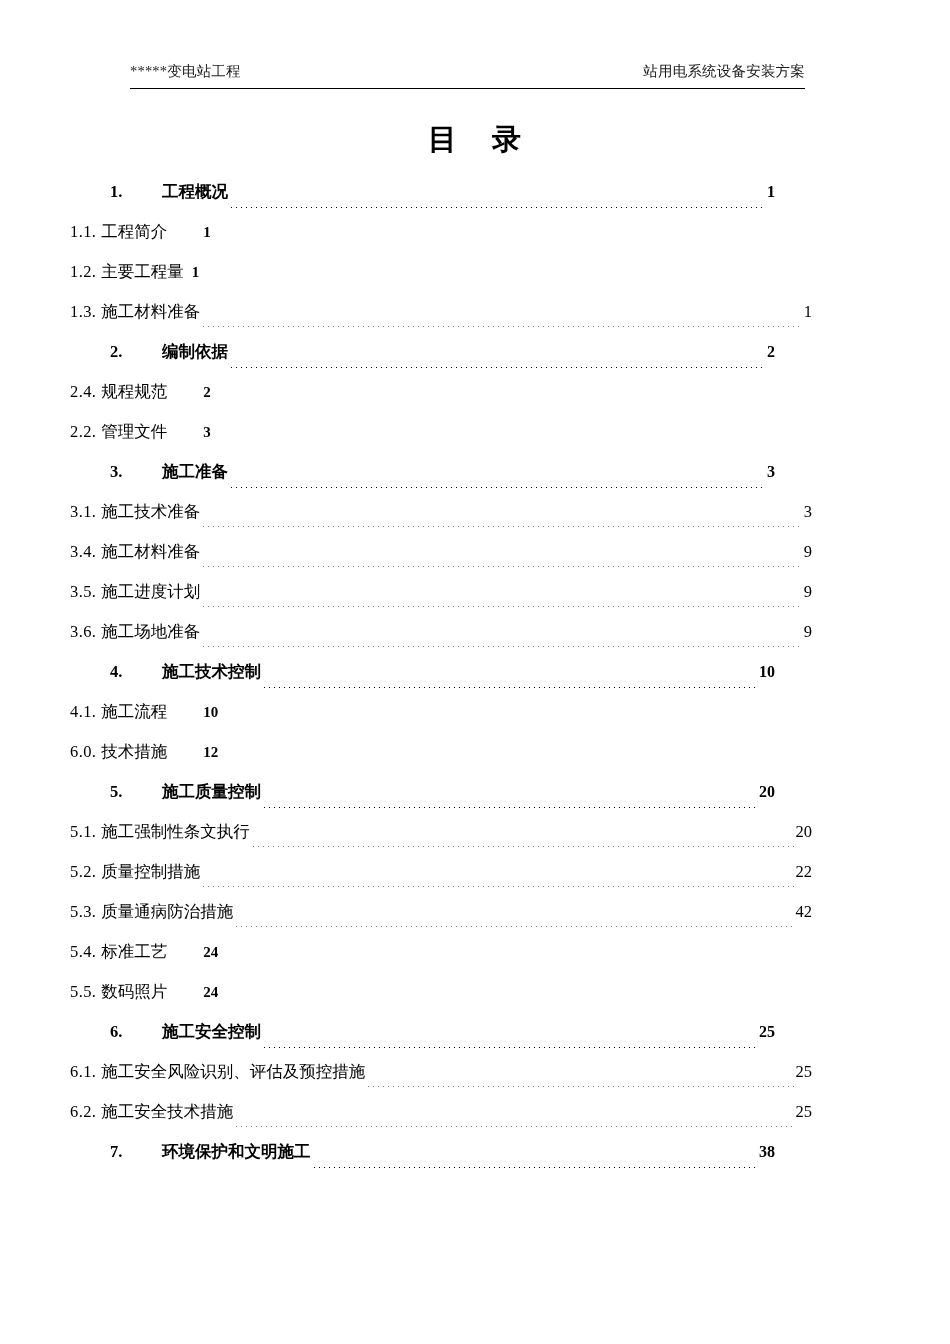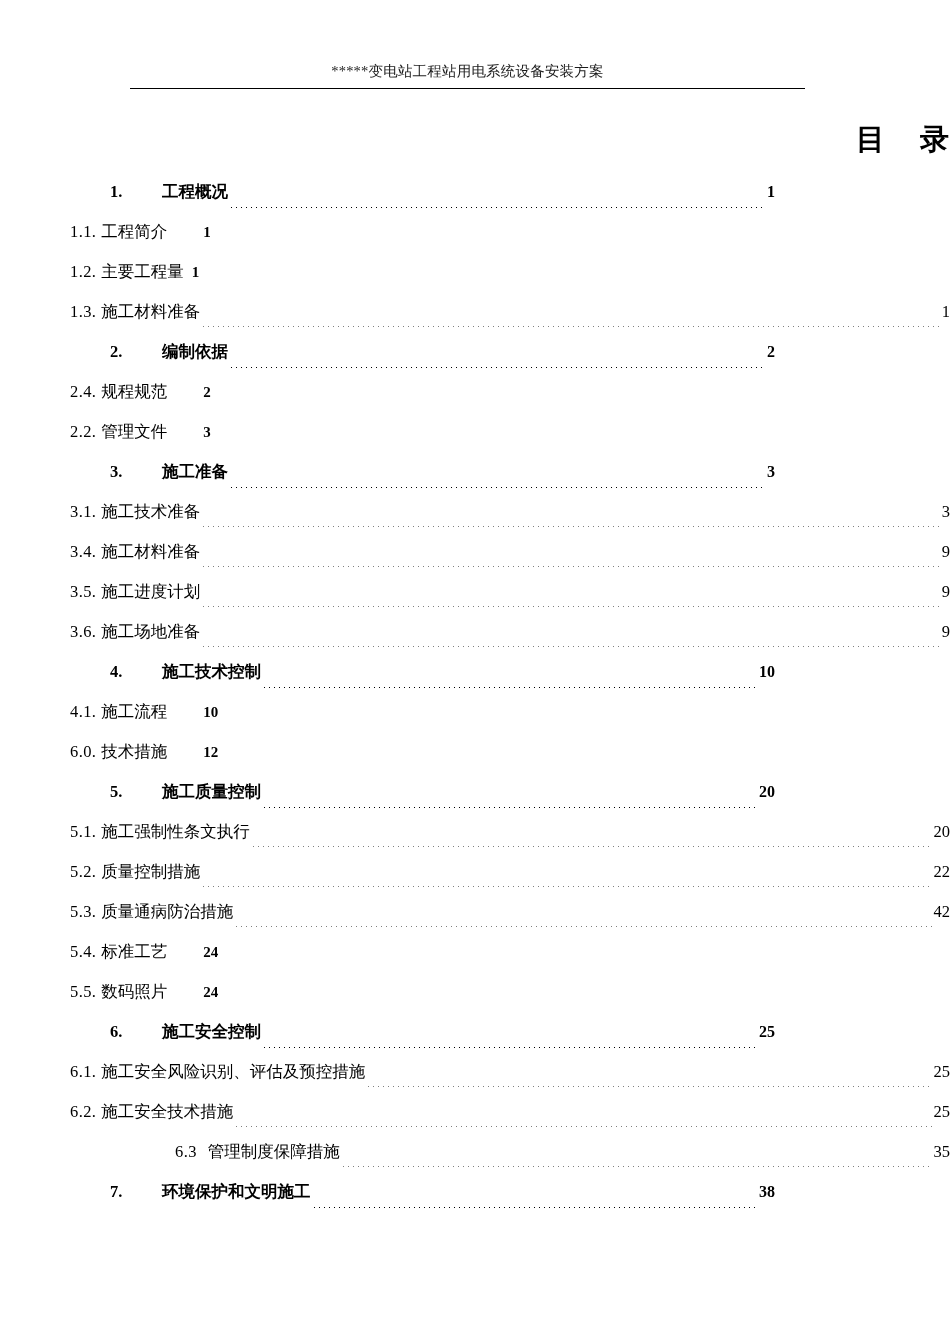--- a/index.html
+++ b/index.html
@@ -23,21 +23,21 @@
     background: #ffffff;
   }
 
   
   .doc-header {
     position: absolute;
     left: 130px;
     top: 62px;
     width: 675px;
     display: flex;
-    justify-content: center;
+    justify-content: space-between;
     align-items: baseline;
     font-size: 14.5px;
     letter-spacing: 0.2px;
     color: #1a1a1a;
   }
   .doc-header .hdr-left,
   .doc-header .hdr-right {
     white-space: nowrap;
   }
   .header-rule {
@@ -48,21 +48,21 @@
     height: 0;
     border-top: 1.6px solid #000000;
   }
 
   
   .toc-title {
     position: absolute;
     left: 0;
     right: 0;
     top: 120px;
-    text-align: right;
+    text-align: center;
     font-size: 29px;
     font-weight: bold;
     letter-spacing: 1px;
     font-family: "Liberation Serif", "DejaVu Serif", serif;
   }
   .toc-title .gap {
     display: inline-block;
     width: 34px;
   }
 
@@ -96,20 +96,21 @@
     flex: none;
   }
   .toc-row.lvl1 .pageno {
     flex: none;
     font-size: 16px;
   }
 
   
   .toc-row.lvl2 {
     padding-left: 70px;
+    padding-right: 138px;
     font-size: 16.5px;
     font-weight: normal;
   }
   .toc-row.lvl2 .num {
     flex: none;
     margin-right: 5px;
     letter-spacing: 0.4px;
   }
   .toc-row.lvl2 .title {
     flex: none;
@@ -309,26 +310,20 @@
         <span class="title">施工安全风险识别、评估及预控措施</span>
         <span class="leader"></span>
         <span class="pageno">25</span>
       </div>
       <div class="toc-row lvl2">
         <span class="num">6.2.</span>
         <span class="title">施工安全技术措施</span>
         <span class="leader"></span>
         <span class="pageno">25</span>
       </div>
-      <div class="toc-row lvl2 indented">
-        <span class="num">6.3</span>
-        <span class="title">管理制度保障措施</span>
-        <span class="leader"></span>
-        <span class="pageno">35</span>
-      </div>
       <div class="toc-row lvl1">
         <span class="num">7.</span>
         <span class="title">环境保护和文明施工</span>
         <span class="leader"></span>
         <span class="pageno">38</span>
       </div>
     </div>
 
 </div>
 

